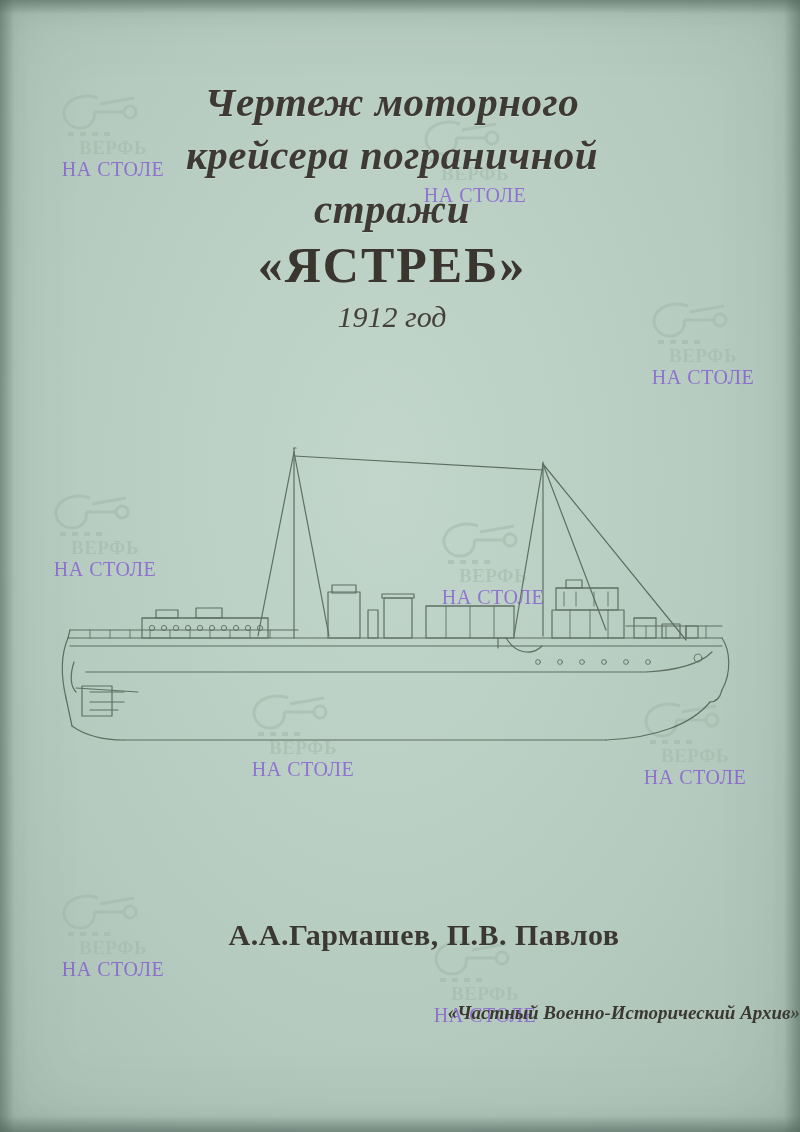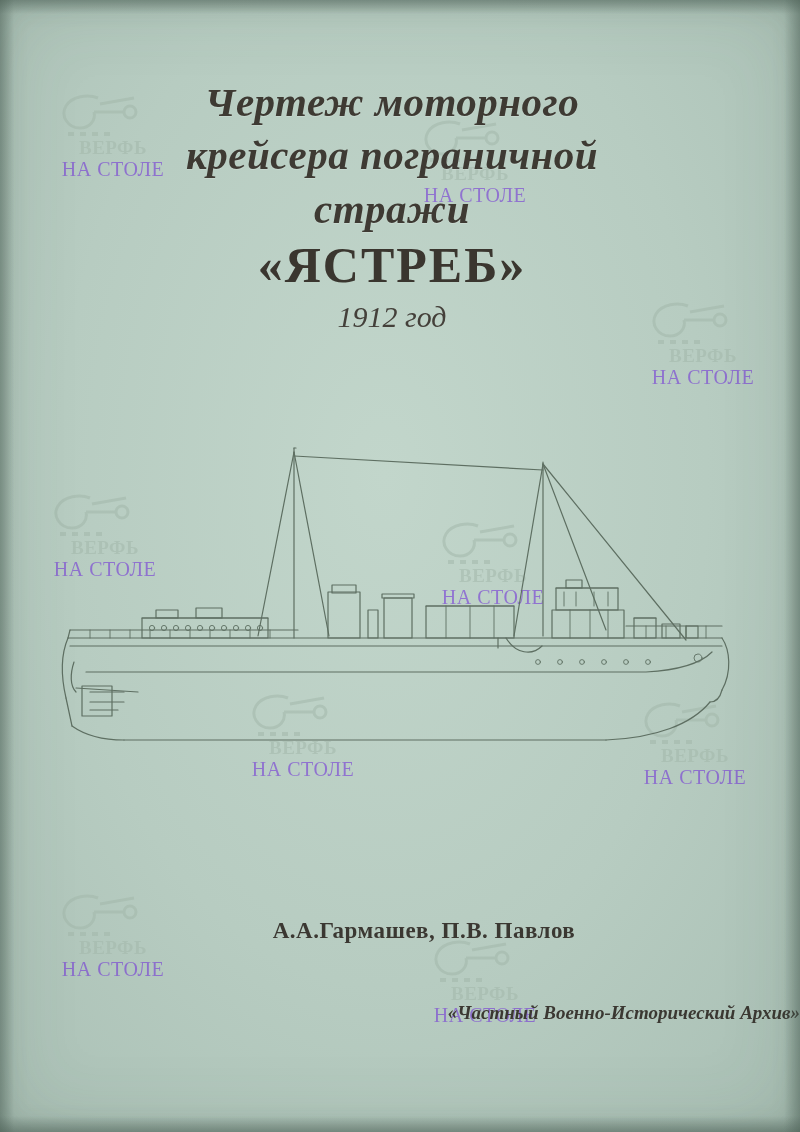--- a/index.html
+++ b/index.html
@@ -132,21 +132,21 @@
     font-weight: bold;
     font-size: 20px;
     color: #3f3b34;
   }
   .authors {
     position: absolute;
     left: 0; right: 0;
     top: 918px;
     text-align: center;
     font-weight: bold;
-    font-size: 23px;
+    font-size: 30px;
     letter-spacing: .5px;
     color: #3b3832;
     margin-left: 48px;
   }
   .imprint {
     position: absolute;
     left: 0; right: 0;
     top: 1000px;
     text-align: right;
     font-weight: bold;

